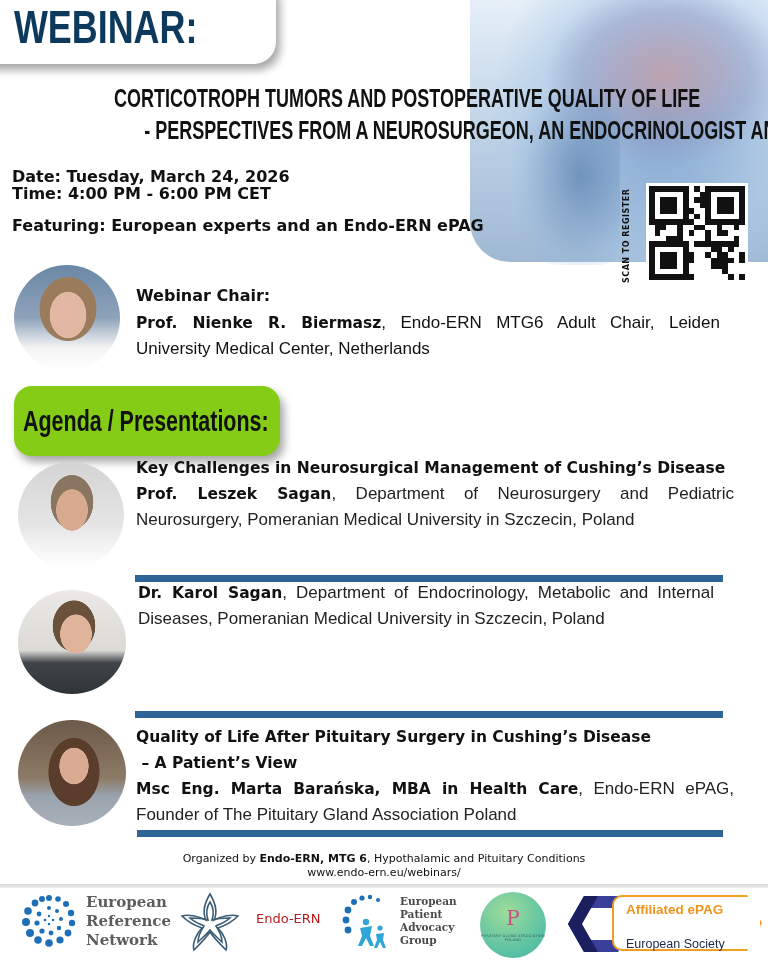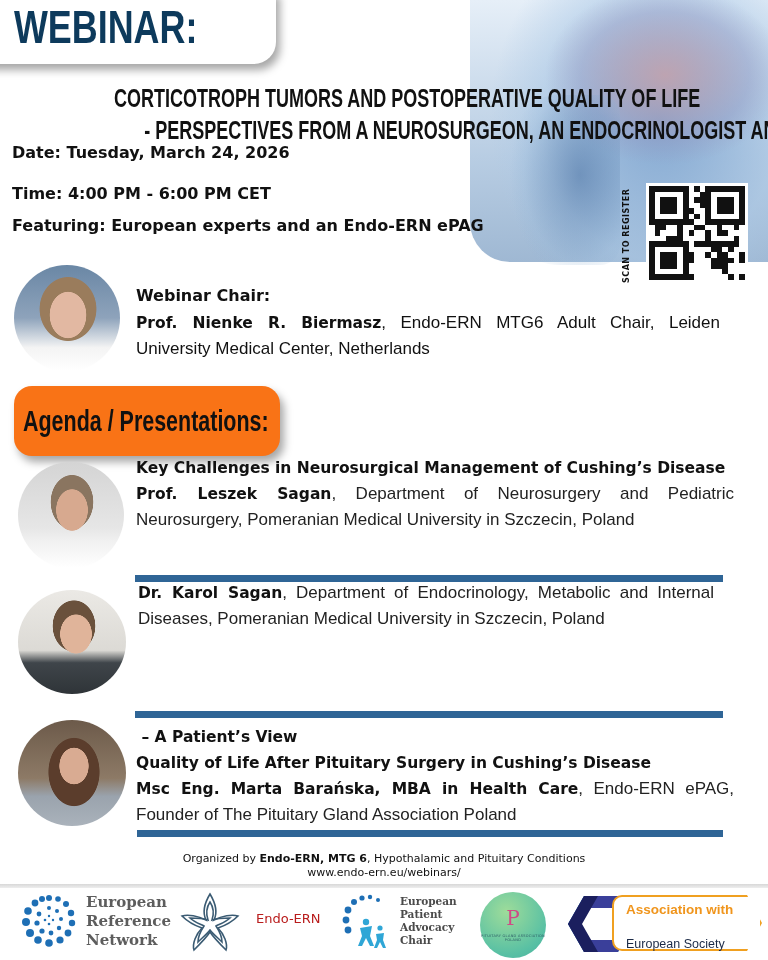--- a/index.html
+++ b/index.html
@@ -35,21 +35,21 @@
 
   .headline {
     position: absolute; left: 0; width: 696px; text-align: center;
     font-family: "Liberation Sans", sans-serif; font-weight: 700; color: #111;
   }
   .headline span { display: inline-block; transform: scaleX(0.72); transform-origin: center; white-space: nowrap; }
   .hl1 { top: 84px; font-size: 25px; }
   .hl2 { top: 116px; font-size: 25px; }
 
   .info { position: absolute; left: 12px; font-weight: 700; font-size: 16px; color: #111; white-space: nowrap; }
-  .date { top: 143px; text-align: center; }
+  .date { top: 167px; text-align: center; }
   .time { top: 184px; }
   .featuring { top: 216px; }
 
   .qr-label {
     position: absolute; left: 622px; top: 283px; transform: rotate(-90deg); transform-origin: left top;
     font-size: 8px; font-weight: 700; color: #111; letter-spacing: 0.5px; white-space: nowrap;
   }
   .qr {
     position: absolute; left: 646px; top: 183px; width: 102px; height: 100px;
     background: #fff; padding: 3px;
@@ -81,21 +81,21 @@
 
   .chair-label { position: absolute; left: 136px; top: 286px; font-weight: 700; font-size: 16px; }
   .chair-text {
     position: absolute; left: 136px; top: 310px; width: 584px;
     font-family: "Liberation Sans", sans-serif; font-size: 17px; line-height: 26px; text-align: justify; text-align-last: left;
   }
   .chair-text b { font-family: "DejaVu Sans", sans-serif; font-size: 15.5px; }
 
   .agenda-pill {
     position: absolute; left: 14px; top: 386px; width: 266px; height: 70px;
-    background: #f97316; border-radius: 18px;
+    background: #84cc16; border-radius: 18px;
     box-shadow: 4px 6px 8px rgba(0,0,0,0.35);
     display: flex; align-items: center; padding-left: 9px;
   }
   .agenda-pill span {
     font-family: "Liberation Sans", sans-serif; font-weight: 700; font-size: 29px; color: #111;
     display: inline-block; transform: scaleX(0.74); transform-origin: left center; white-space: nowrap;
   }
 
   .talk { position: absolute; left: 136px; width: 598px; }
   .talk-title { font-weight: 700; font-size: 15.5px; line-height: 26px; text-align: justify; text-align-last: left; color: #111; }
@@ -477,22 +477,22 @@
 <div class="divider d1"></div>
 
 <div class="avatar av-s2"></div>
 <div class="talk t2">
   <div class="talk-spk"><b>Dr. Karol Sagan</b><span>, Department of Endocrinology, Metabolic and Internal Diseases, Pomeranian Medical University in Szczecin, Poland</span></div>
 </div>
 <div class="divider d2"></div>
 
 <div class="avatar av-s3"></div>
 <div class="talk t3">
+  <div class="talk-title" style="text-align:left">Quality of Life After Pituitary Surgery in Cushing’s Disease</div>
   <div class="talk-title" style="text-align:left;white-space:pre"> – A Patient’s View</div>
-  <div class="talk-title" style="text-align:left">Quality of Life After Pituitary Surgery in Cushing’s Disease</div>
   <div class="talk-spk"><b>Msc Eng. Marta Barańska, MBA in Health Care</b><span>, Endo-ERN ePAG, Founder of The Pituitary Gland Association Poland</span></div>
 </div>
 <div class="divider d3"></div>
 
 <div class="org">
   <div><span>Organized by </span><b>Endo-ERN, MTG 6</b><span>, Hypothalamic and Pituitary Conditions</span></div>
   <div>www.endo-ern.eu/webinars/</div>
 </div>
 
 <div class="footer-bar"></div>
@@ -555,31 +555,31 @@
     <circle cx="26" cy="30" r="3.2"></circle>
       <path d="M20 36 L32 34 L30 44 L34 54 L30 54 L26 46 L22 54 L18 54 L22 44 Z"></path>
     <circle cx="40" cy="36" r="2.6"></circle>
       <path d="M36 42 L44 41 L43 48 L46 56 L43 56 L40 50 L37 56 L34 56 L37 48 Z"></path>
   </g>
 </svg>
 <div class="logo epag-text">
   <div>European</div>
   <div>Patient</div>
   <div>Advocacy</div>
-  <div>Chair</div>
+  <div>Group</div>
 </div>
 
 <div class="logo pga">
   <div class="p">P</div>
   <div class="small">PITUITARY GLAND ASSOCIATION POLAND</div>
 </div>
 
 <svg class="logo ese-hex" viewBox="0 0 66 60">
   <polygon points="16,2 50,2 66,30 50,58 16,58 0,30" fill="#2aa8c9"></polygon>
   <polygon points="16,2 50,2 58,16 30,16 20,30 30,44 58,44 50,58 16,58 0,30" fill="#3a3f9a"></polygon>
   <polygon points="20,14 46,14 54,30 46,46 20,46 12,30" fill="#ffffff"></polygon>
   <polygon points="0,30 16,58 30,58 14,30 30,2 16,2" fill="#1b1f5e"></polygon>
 </svg>
 <div class="logo ese-box">
-  <div class="aff">Association with</div>
+  <div class="aff">Affiliated ePAG</div>
   <div class="ese">European Society</div>
   <div class="ese">of Endocrinology</div>
 </div>
 
 </body></html>

